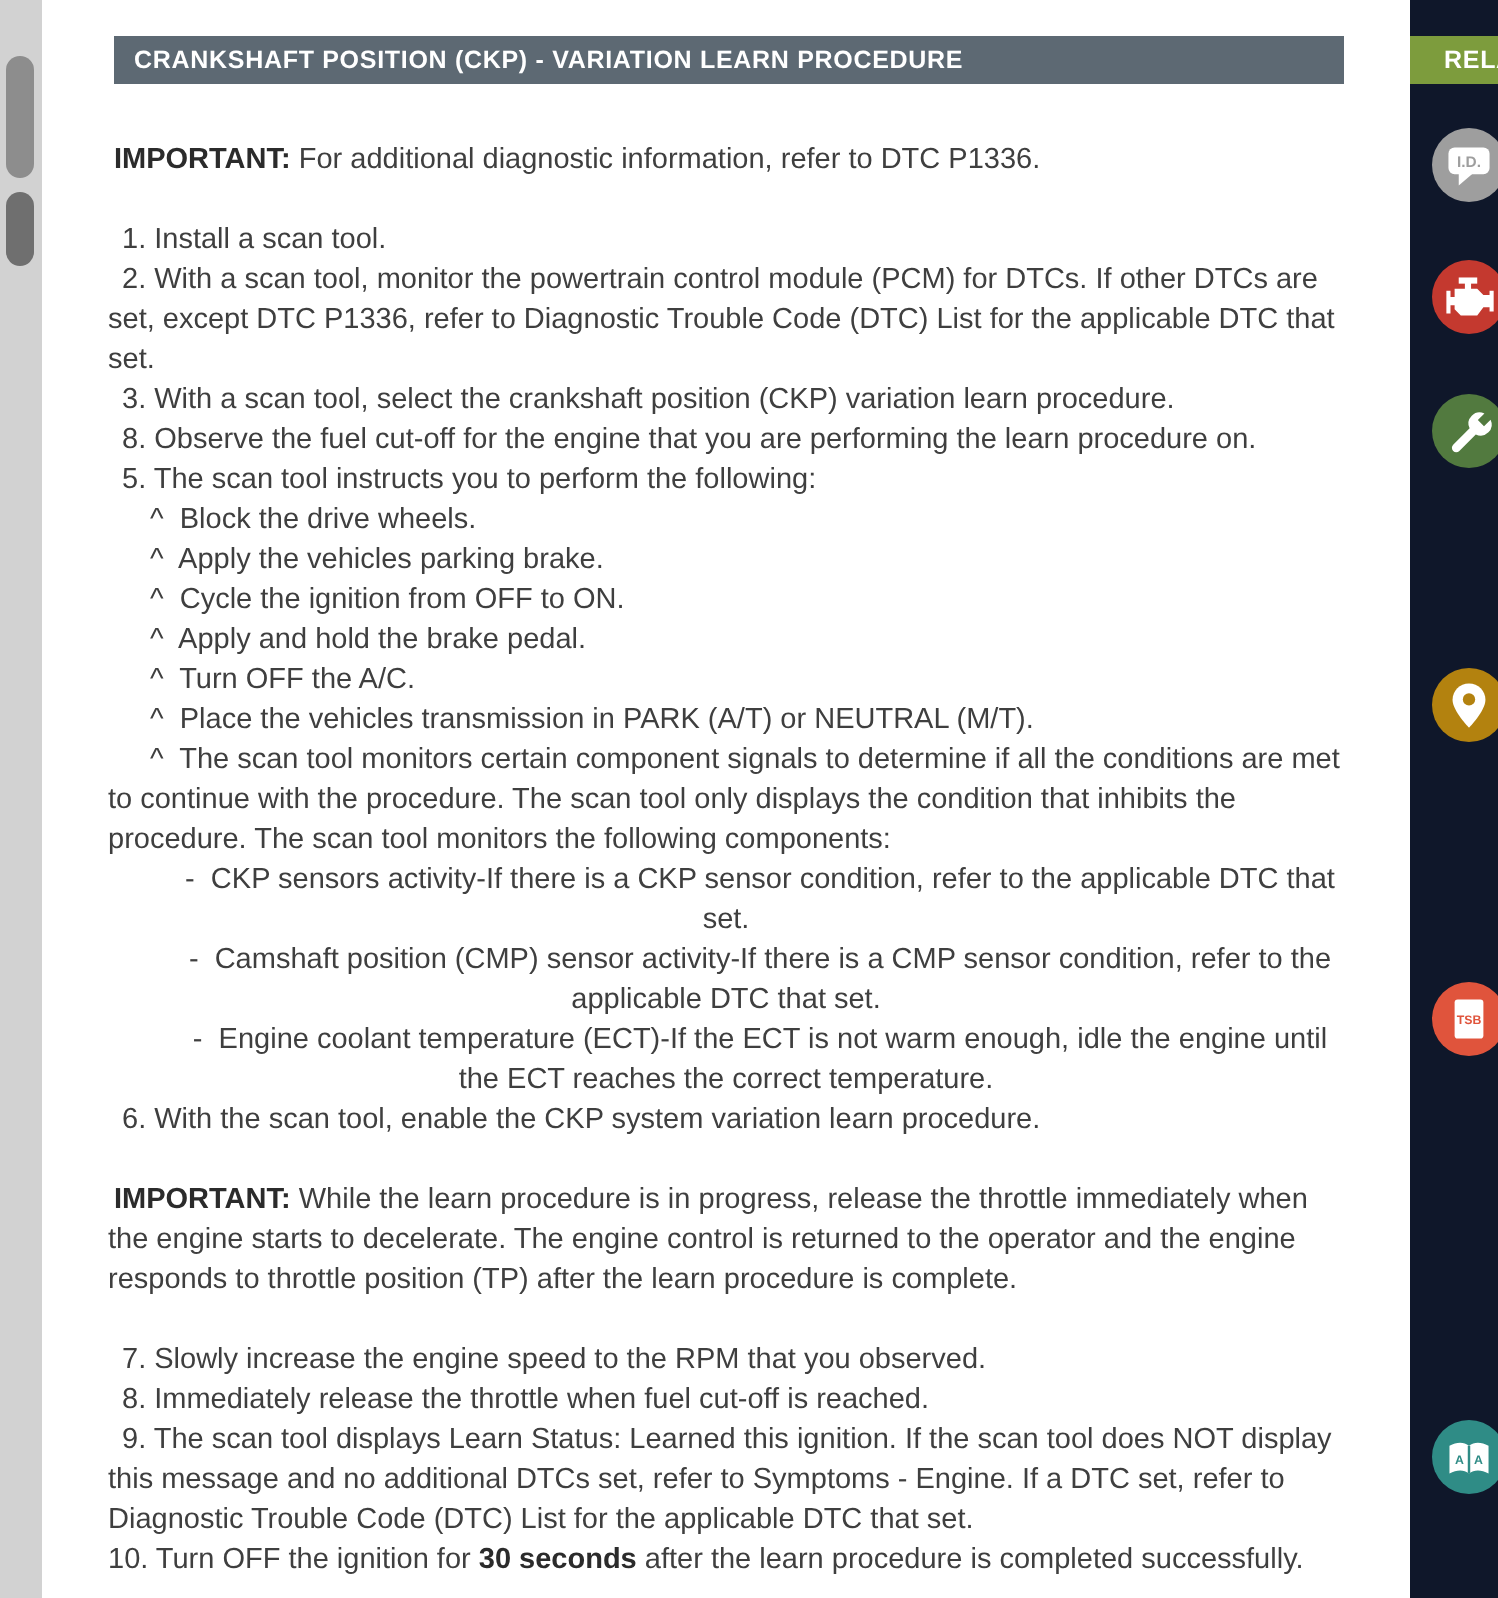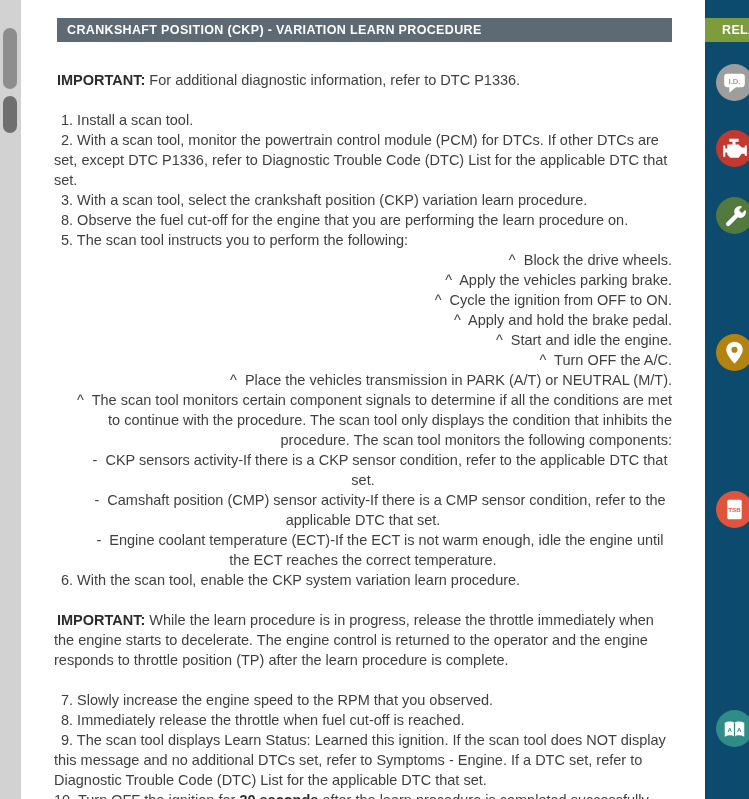--- a/index.html
+++ b/index.html
@@ -1,33 +1,33 @@
 <!DOCTYPE html>
 <html><head>
 <meta charset="utf-8">
 <style>
   html,body { margin:0; padding:0; background:#fff; font-family:"Liberation Sans", sans-serif; }
-  .page { position:relative; width:749px; height:799px; background:#0c4a6e; overflow:hidden; }
+  .page { position:relative; width:749px; height:799px; background:#0f172a; overflow:hidden; }
 
   
   .scroll-strip { position:absolute; left:0; top:0; width:21px; height:100%; background:#d2d2d2; border-right:1px solid #c4c4c4; }
   .scroll-thumb { position:absolute; left:3px; width:14px; border-radius:7px; background:#8d8d8d; }
   .scroll-thumb.t1 { top:28px; height:61px; }
   .scroll-thumb.t2 { top:96px; height:37px; background:#6f6f6f; }
 
   
   .main { position:absolute; left:21px; top:0; width:684px; height:100%; background:#fff; }
   .title-bar { margin:18px 33px 0 36px; height:24px; line-height:24px; background:#5d6973;
                color:#fff; font-size:12.5px; font-weight:bold; letter-spacing:.35px; padding-left:10px;
                white-space:nowrap; overflow:hidden; }
   .doc { margin:28px 33px 0 33px; font-size:14.5px; line-height:20px; color:#3f3f3f; }
   .line { }
   .line.step      { text-indent:7px; }
   .line.step10    { text-indent:0; }
-  .line.caret     { text-indent:21px;text-align:right; }
+  .line.caret     { text-indent:21px; }
   .line.dash      { text-indent:34px;text-align:center; }
   .line.important { text-indent:3px; }
   .line.gap       { margin-top:20px; }
   .bold { font-weight:bold; color:#2b2b2b;text-align:center; }
 
   
   .right { position:absolute; right:0; top:0; width:44px; height:100%; }
   .right-header { margin-top:18px; height:24px; line-height:24px; background:#7d9c3d; color:#fff;
                   font-weight:bold; font-size:12.5px; letter-spacing:.35px; padding-left:17px;
                   white-space:nowrap; overflow:hidden; }
@@ -53,21 +53,20 @@
         <div class="line important"><span class="bold">IMPORTANT:</span><span> For additional diagnostic information, refer to DTC P1336.</span></div>
         <div class="line step gap"><span>1. Install a scan tool.</span></div>
         <div class="line step"><span>2. With a scan tool, monitor the powertrain control module (PCM) for DTCs. If other DTCs are set, except DTC P1336, refer to Diagnostic Trouble Code (DTC) List for the applicable DTC that set.</span></div>
         <div class="line step"><span>3. With a scan tool, select the crankshaft position (CKP) variation learn procedure.</span></div>
         <div class="line step"><span>8. Observe the fuel cut-off for the engine that you are performing the learn procedure on.</span></div>
         <div class="line step"><span>5. The scan tool instructs you to perform the following:</span></div>
         <div class="line caret"><span>^&nbsp; Block the drive wheels.</span></div>
         <div class="line caret"><span>^&nbsp; Apply the vehicles parking brake.</span></div>
         <div class="line caret"><span>^&nbsp; Cycle the ignition from OFF to ON.</span></div>
         <div class="line caret"><span>^&nbsp; Apply and hold the brake pedal.</span></div>
-        <div class="line caret"><span>^&nbsp; Start and idle the engine.</span></div>
         <div class="line caret"><span>^&nbsp; Turn OFF the A/C.</span></div>
         <div class="line caret"><span>^&nbsp; Place the vehicles transmission in PARK (A/T) or NEUTRAL (M/T).</span></div>
         <div class="line caret"><span>^&nbsp; The scan tool monitors certain component signals to determine if all the conditions are met to continue with the procedure. The scan tool only displays the condition that inhibits the procedure. The scan tool monitors the following components:</span></div>
         <div class="line dash"><span>-&nbsp; CKP sensors activity-If there is a CKP sensor condition, refer to the applicable DTC that set.</span></div>
         <div class="line dash"><span>-&nbsp; Camshaft position (CMP) sensor activity-If there is a CMP sensor condition, refer to the applicable DTC that set.</span></div>
         <div class="line dash"><span>-&nbsp; Engine coolant temperature (ECT)-If the ECT is not warm enough, idle the engine until the ECT reaches the correct temperature.</span></div>
         <div class="line step"><span>6. With the scan tool, enable the CKP system variation learn procedure.</span></div>
         <div class="line important gap"><span class="bold">IMPORTANT:</span><span> While the learn procedure is in progress, release the throttle immediately when the engine starts to decelerate. The engine control is returned to the operator and the engine responds to throttle position (TP) after the learn procedure is complete.</span></div>
         <div class="line step gap"><span>7. Slowly increase the engine speed to the RPM that you observed.</span></div>
         <div class="line step"><span>8. Immediately release the throttle when fuel cut-off is reached.</span></div>

